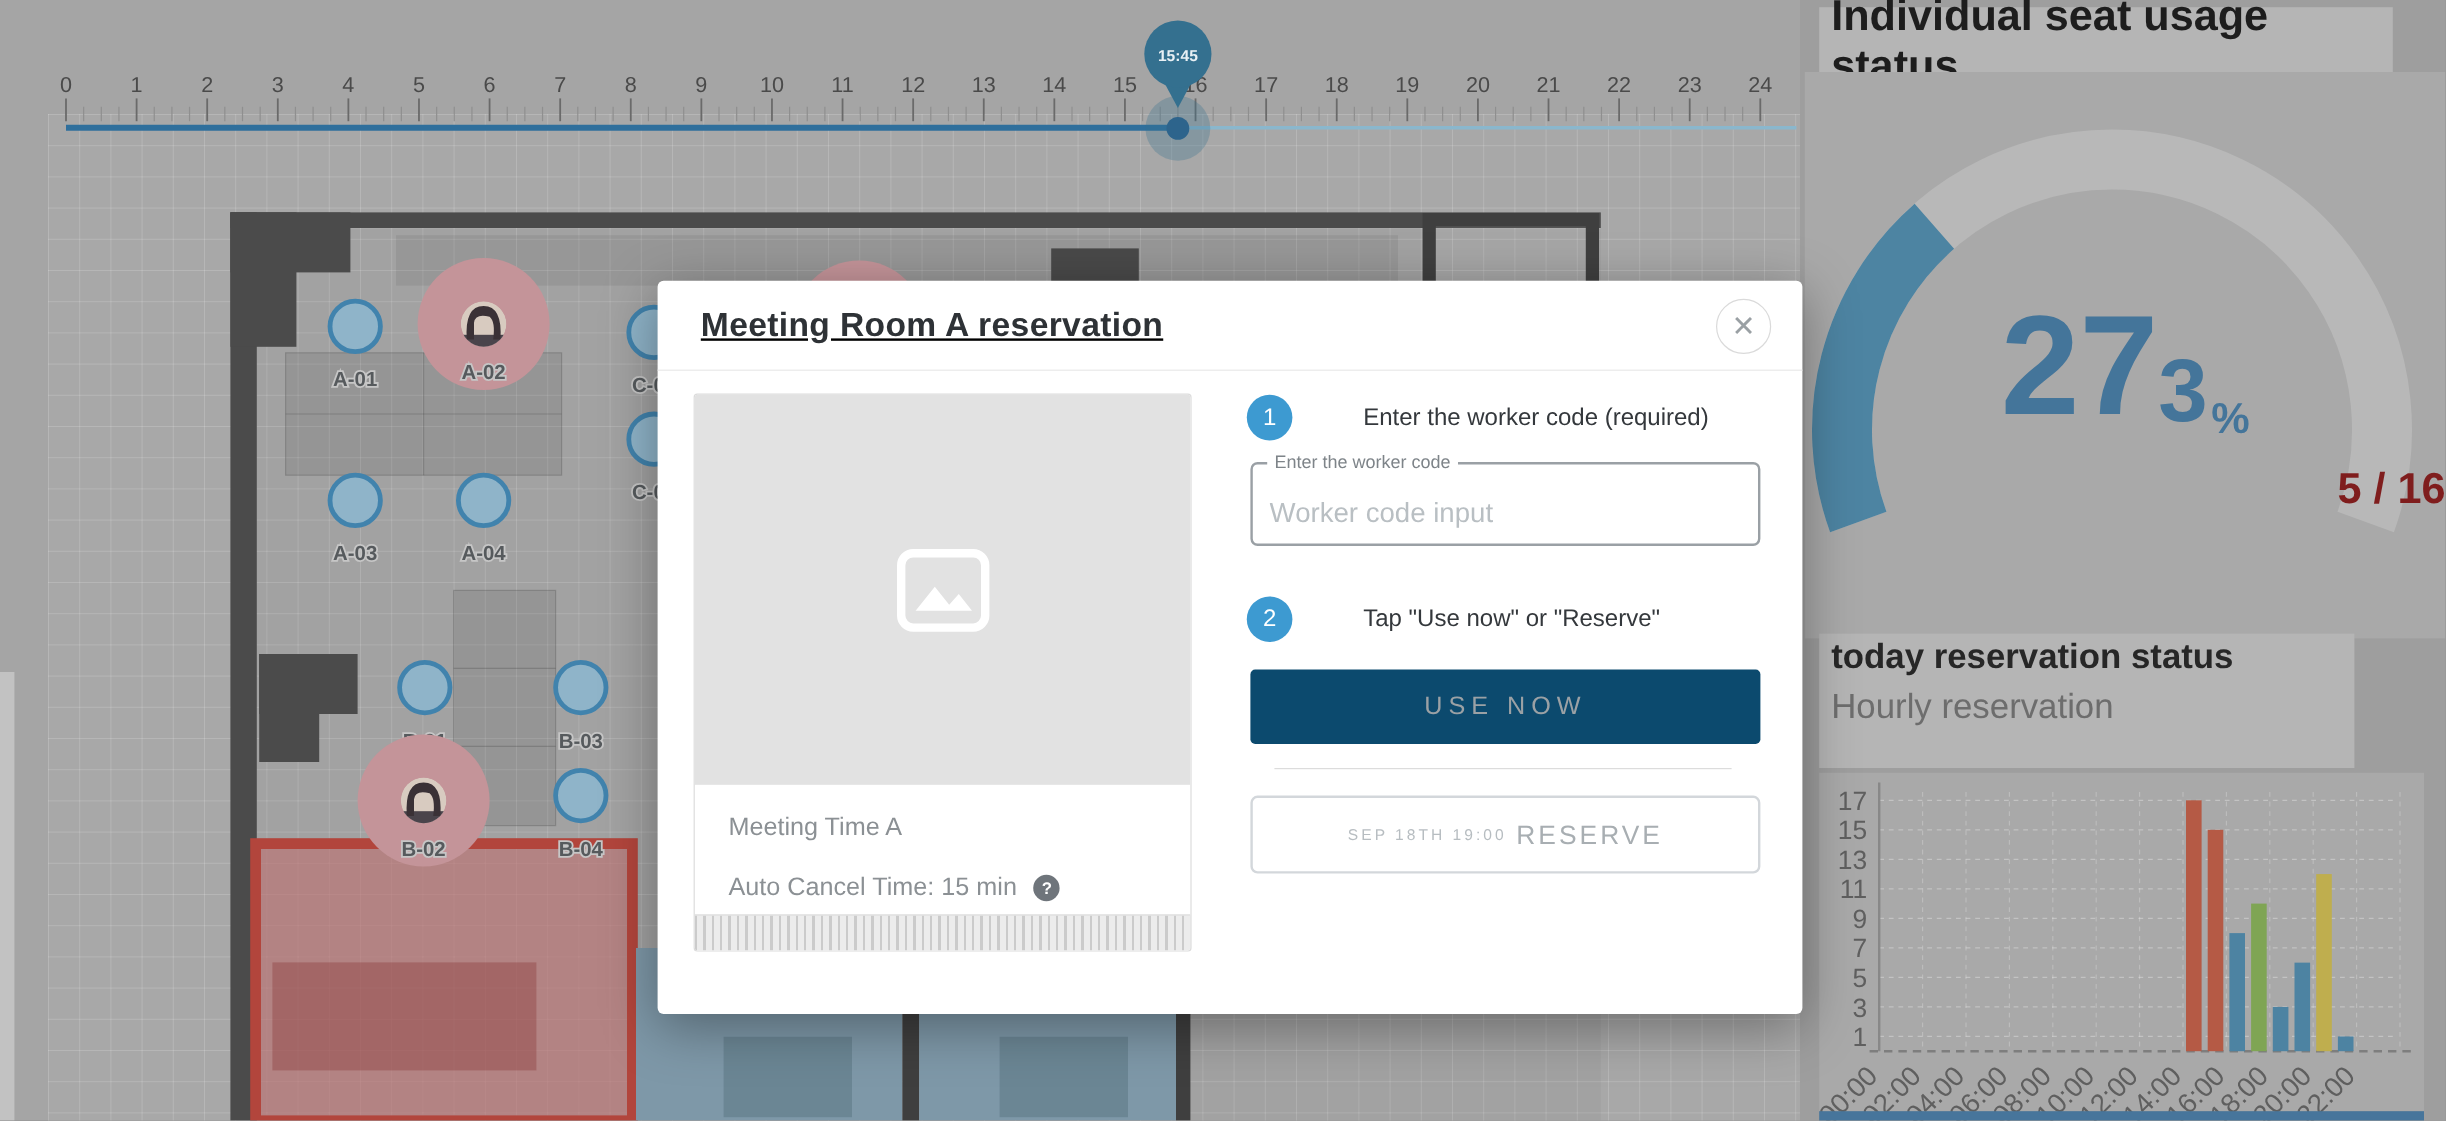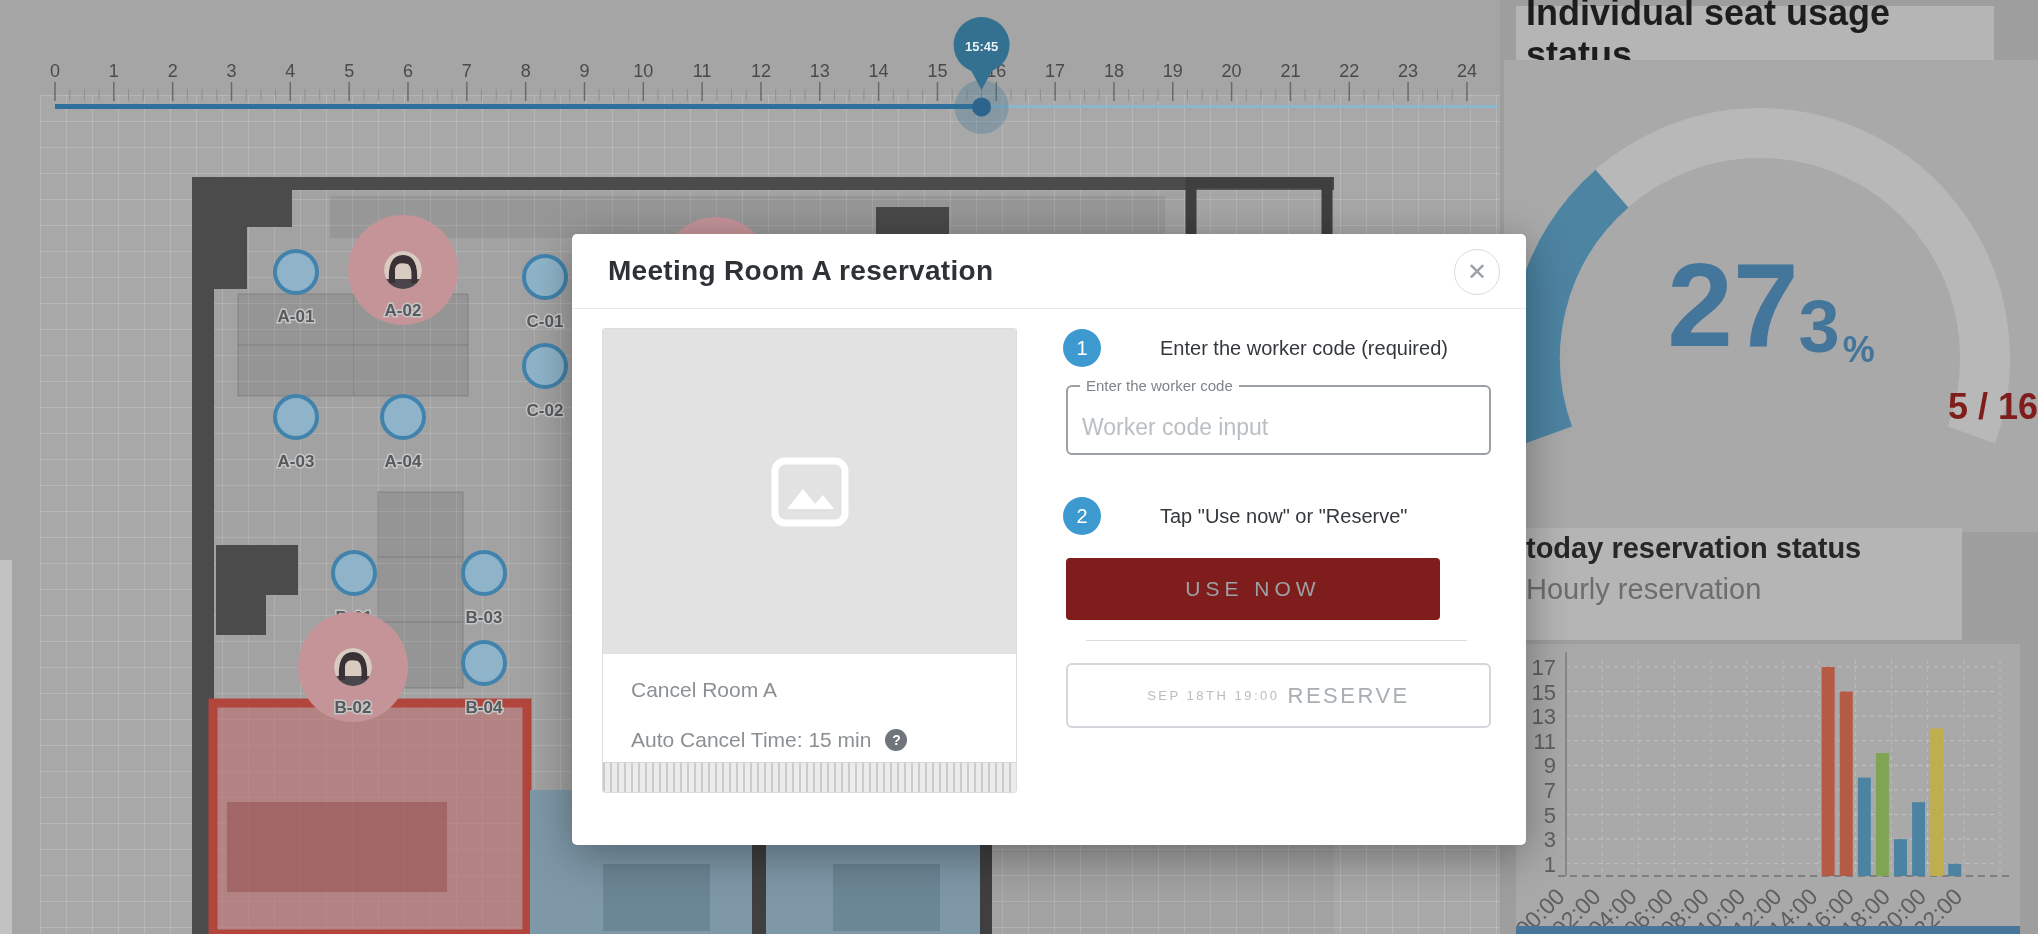--- a/index.html
+++ b/index.html
@@ -33,22 +33,22 @@
   .res-title-strip { position:absolute; left:1516px; top:528px; width:446px; height:112px;
     background:#b5b5b5; padding:4px 0 0 10px; }
   .res-title { font-size:29px; font-weight:bold; color:#272727; line-height:1.15; }
   .res-subtitle { font-size:29px; color:#6d6d6d; margin-top:8px; }
   .chart-card { position:absolute; left:1516px; top:644px; width:504px; height:282px; background:#a9a9a9; }
   #chart-svg { position:absolute; left:1504px; top:640px; }
   #chart-svg text { font-family:"Liberation Sans","DejaVu Sans",sans-serif; }
   .bottom-strip { position:absolute; left:1516px; top:926px; width:504px; height:8px; background:#47759b; }
 
   
-  .modal { position:absolute; left:572px; top:234px; width:954px; height:611px; background:#fff;
-    border-radius:5px; box-shadow:0 10px 45px rgba(0,0,0,0.35); }
+  .modal { position:absolute; left:548px; top:234px; width:954px; height:611px; background:#fff;
+    border-radius:5px; box-shadow:0 10px 45px rgba(0,0,0,0.35);text-decoration:underline; }
   .modal-header { position:relative; height:75px; border-bottom:1px solid #e9e9e9;
     display:flex; align-items:center; padding-left:36px; }
   .modal-title { font-size:28px; font-weight:600; color:#2e3236; letter-spacing:0.3px; }
   .close-btn { position:absolute; right:26px; top:15px; width:46px; height:46px; border-radius:50%;
     border:1px solid #dadada; background:#fff; color:#9aa0a4; font-size:24px;
     display:flex; align-items:center; justify-content:center; cursor:pointer; }
 
   .room-card { position:absolute; left:30px; top:94px; width:415px; height:465px;
     border:1px solid #dcdcdc; border-radius:3px; background:#fff; overflow:hidden; }
   .img-area { height:325px; background:#e2e2e2; display:flex; align-items:center; justify-content:center; }
@@ -68,22 +68,22 @@
   .step-label { font-size:20px; color:#34383c;margin-left:44px; }
 
   .field { position:absolute; left:494px; top:151px; width:425px; height:70px;
     border:2px solid #9aa0a5; border-radius:6px; }
   .field-label { position:absolute; top:-10px; left:12px; background:#fff; padding:0 6px;
     font-size:15px; color:#7e8489; }
   .field input { width:100%; height:100%; border:none; outline:none; background:transparent;
     padding:14px 14px 0; font-size:23px; color:#333; font-family:"Liberation Sans","DejaVu Sans",sans-serif; }
   .field input::placeholder { color:#b9bfc3; }
 
-  .use-now-btn { position:absolute; left:494px; top:324px; width:374px; height:62px; border:none;
-    background:#7f1d1d; border-radius:4px; color:#9ba1a5; font-size:21px; letter-spacing:5px;
+  .use-now-btn { position:absolute; left:494px; top:324px; width:425px; height:62px; border:none;
+    background:#0c4a6e; border-radius:4px; color:#9ba1a5; font-size:21px; letter-spacing:5px;
     display:flex; align-items:center; justify-content:center; }
   .btn-divider { position:absolute; left:514px; top:406px; width:381px; border-top:1px solid #dcdcdc; }
   .reserve-btn { position:absolute; left:494px; top:429px; width:425px; height:65px; background:#fff;
     border:2px solid #d3d7db; border-radius:6px; display:flex; align-items:center; justify-content:center; gap:8px; }
   .reserve-date { font-size:13px; color:#b7bdc1; letter-spacing:2.5px; }
   .reserve-word { font-size:22px; color:#a8aeb2; letter-spacing:2.5px; }
 </style>
 </head>
 <body>
 
@@ -423,21 +423,21 @@
     </div>
 
     <div class="room-card">
       <div class="img-area">
         <svg width="78" height="70" viewBox="0 0 78 70">
           <rect x="4" y="4" width="70" height="62" rx="10" fill="none" stroke="#ffffff" stroke-width="7"></rect>
           <path d="M16 52 L32 32 L44 47 L52 38 L63 52 Z" fill="#ffffff"></path>
         </svg>
       </div>
       <div class="room-info">
-        <div class="room-name">Cancel Room A</div>
+        <div class="room-name">Meeting Time A</div>
         <div class="cancel-row">
           <span class="cancel-label">Auto Cancel Time: 15 min</span>
           <span class="help-icon">?</span>
         </div>
       </div>
       <div class="stripes"></div>
     </div>
 
     <div class="step-row step-1">
       <div class="step-badge">1</div>

